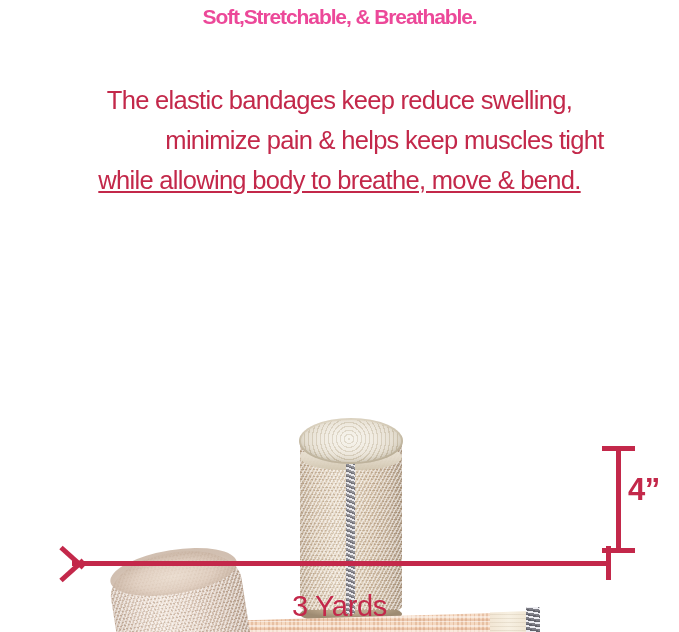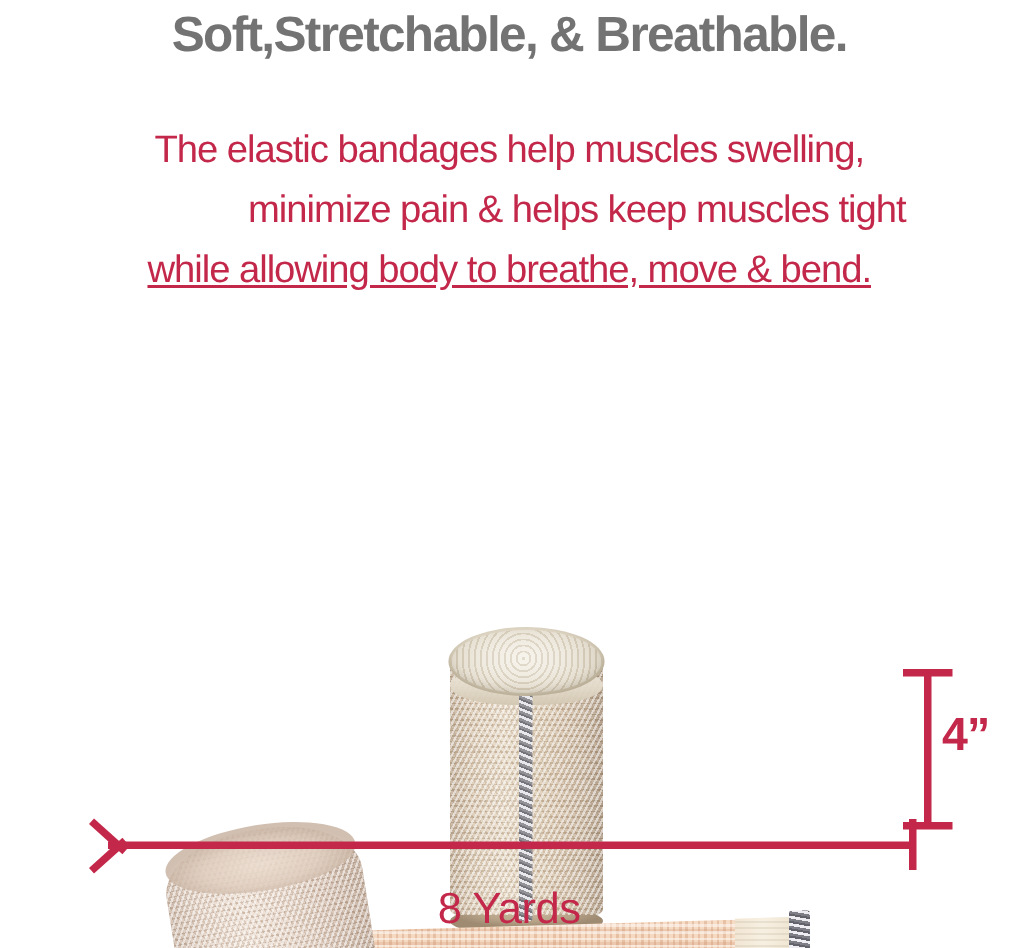--- a/index.html
+++ b/index.html
@@ -6,22 +6,22 @@
   body{
     width:679px;height:632px;background:#ffffff;
     font-family:"Liberation Sans", sans-serif;
     overflow:hidden;position:relative;
   }
   #stage{position:relative;width:679px;height:632px;overflow:hidden;background:#fff;}
 
   
   .headline{
     position:absolute;left:0;top:6px;width:679px;text-align:center;
-    font-size:33px;font-weight:bold;letter-spacing:-1.1px;
-    color:#737373;line-height:1.05;white-space:nowrap;
+    font-size:21px;font-weight:bold;letter-spacing:-1.1px;
+    color:#ec4899;line-height:1.05;white-space:nowrap;
   }
   .subline{
     position:absolute;left:0;width:679px;text-align:center;
     font-size:25.5px;font-weight:400;letter-spacing:-0.7px;
     color:#C3284A;line-height:1.0;white-space:nowrap;
   }
   .sub1{top:88px;}
   .sub2{top:128px;padding-left:45px;}
   .sub3{top:168px;text-decoration:underline;}
 
@@ -146,21 +146,21 @@
     line-height:1;white-space:nowrap;
   }
 </style>
 </head>
 <body>
 
 <div id="stage">
 
   <div class="headline">Soft,Stretchable, &amp; Breathable.</div>
 
-  <div class="subline sub1">The elastic bandages help muscles swelling,</div>
+  <div class="subline sub1">The elastic bandages keep reduce swelling,</div>
   <div class="subline sub2">minimize pain &amp; helps keep muscles tight</div>
   <div class="subline sub3">while allowing body to breathe, move &amp; bend.</div>
 
   <div id="photo">
 
     <div id="rollUp">
       <div id="rollUpBottom"></div>
       <div id="rollUpBody">
         <div id="rollUpBodyTex" class="weave-roll"></div>
       </div>
@@ -195,15 +195,15 @@
   <div id="hline" class="dimcolor"></div>
   <div id="harrowTop" class="dimcolor"></div>
   <div id="harrowBot" class="dimcolor"></div>
   <div id="htick" class="dimcolor"></div>
 
   <div id="vline" class="dimcolor"></div>
   <div id="vtickTop" class="dimcolor"></div>
   <div id="vtickBot" class="dimcolor"></div>
 
   <div id="lbl4">4”</div>
-  <div id="lblYards">8 Yards</div>
+  <div id="lblYards">3 Yards</div>
 
 </div>
 
 </body></html>

